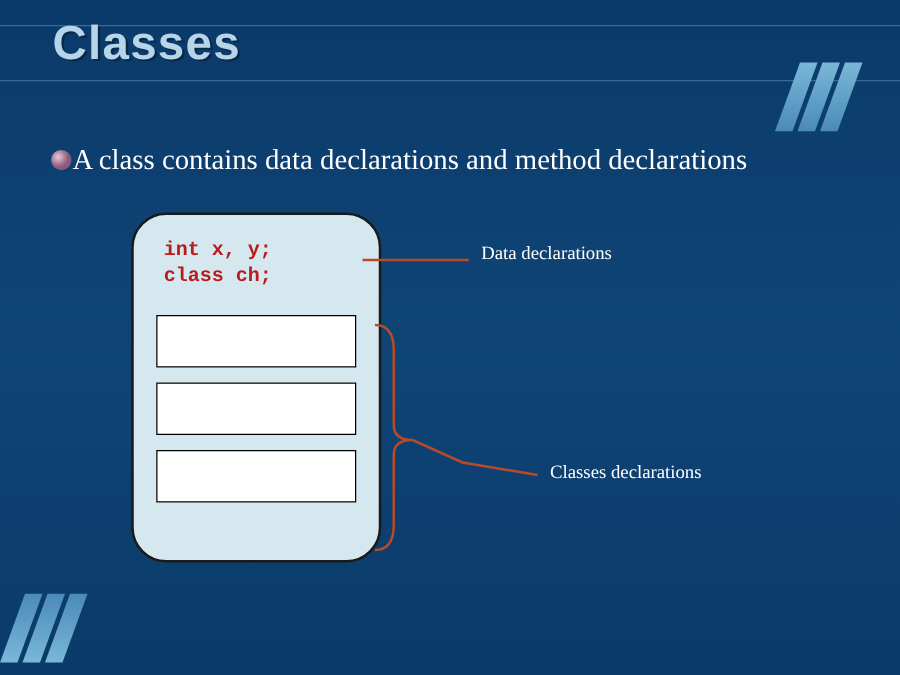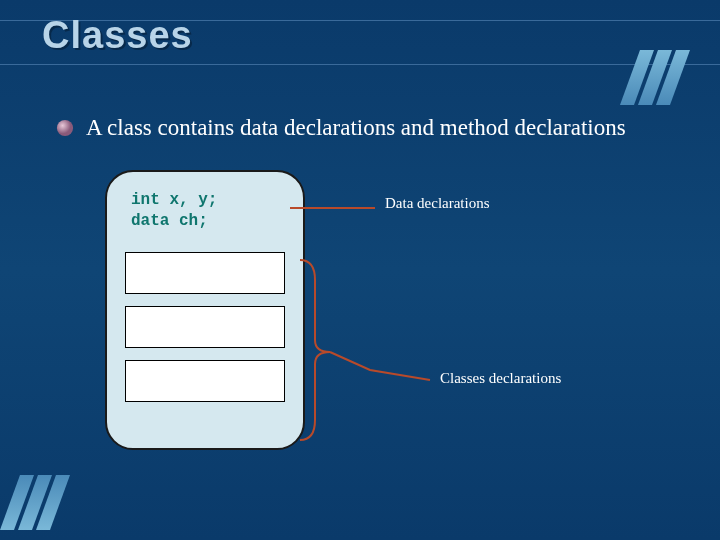--- a/index.html
+++ b/index.html
@@ -64,24 +64,24 @@
     transform: skewX(-20deg);
   }
   .deco-bl div {
     width: 14px;
     height: 55px;
     background: linear-gradient(180deg, #4a8ab8 0%, #7ab8d8 100%);
   }
   .bullet-row {
     position: absolute;
     top: 115px;
-    left: 56px;
+    left: 40px;
     display: flex;
     align-items: flex-start;
-    gap: 12px;
+    gap: 0;
     justify-content: space-between;
   }
   .bullet-icon {
     width: 18px;
     height: 18px;
     margin-top: 4px;
   }
   .bullet-text {
     color: #ffffff;
     font-size: 23px;
@@ -95,21 +95,21 @@
     height: 280px;
     background: #d5e8ef;
     border: 2px solid #1a1a1a;
     border-radius: 28px;
     padding: 18px 16px;
   }
   .code-block {
     font-family: 'Courier New', monospace;
     font-weight: bold;
     font-size: 16px;
-    color: #0f766e;
+    color: #b91c1c;
     line-height: 1.3;
     margin-bottom: 20px;
     margin-left: 8px;
   }
   .method-box {
     width: 160px;
     height: 42px;
     background: #ffffff;
     border: 1.5px solid #000;
     margin: 0 auto 12px auto;
@@ -154,21 +154,21 @@
       </radialGradient>
     </defs>
     <circle cx="10" cy="10" r="9" fill="url(#bg1)"></circle>
   </svg>
   <span class="bullet-text">A class contains data declarations and method declarations</span>
 </div>
 
 <div class="class-box">
   <div class="code-block">
     <div>int x, y;</div>
-    <div>data ch;</div>
+    <div>class ch;</div>
   </div>
   <div class="method-box"></div>
   <div class="method-box"></div>
   <div class="method-box"></div>
 </div>
 
 <svg class="connector" style="top:0;left:0" width="720" height="540">
   <path d="M 290 208 L 375 208" stroke="#b84a2a" stroke-width="2" fill="none"></path>
 
   <path d="M 300 260 

